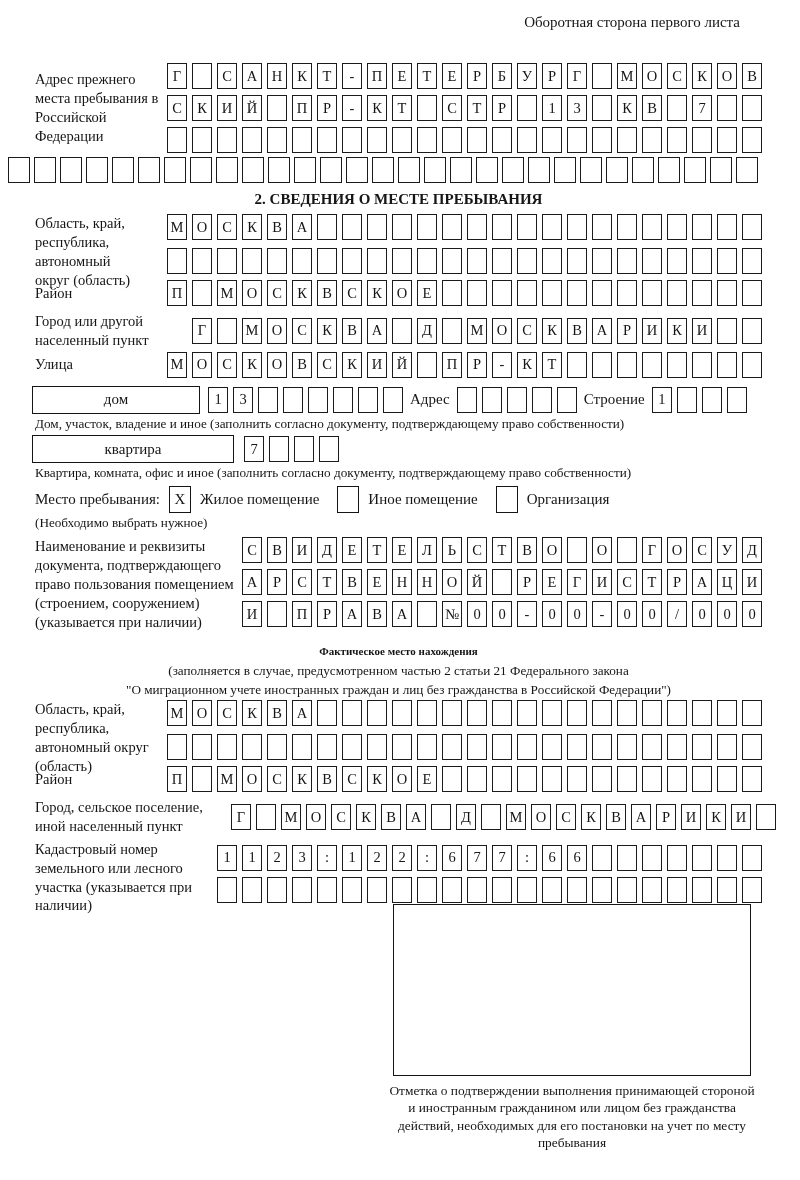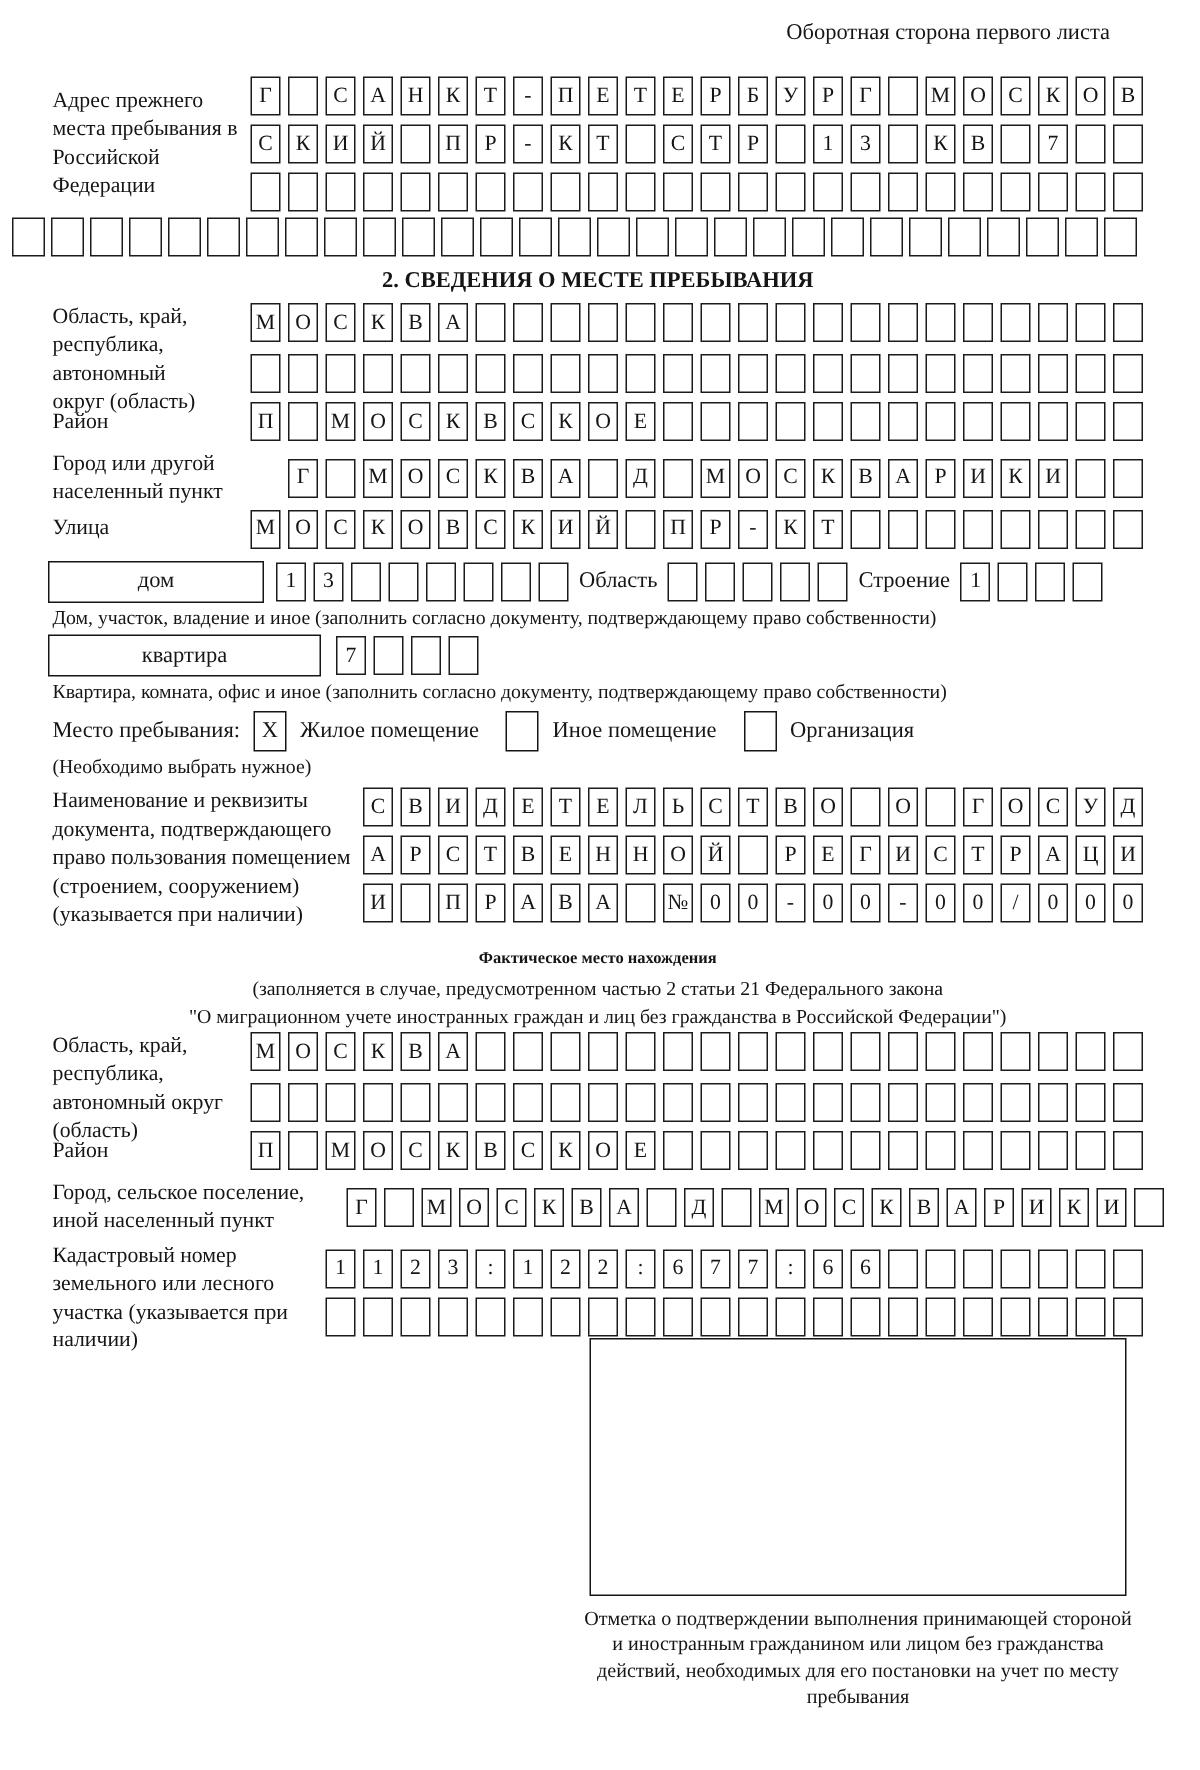--- a/index.html
+++ b/index.html
@@ -1,18 +1,18 @@
 <!DOCTYPE html>
 <html><head>
 <meta charset="utf-8">
 <style>
   html,body{margin:0;padding:0;background:#fff;}
   body{width:800px;height:1180px;overflow:hidden;font-family:"Liberation Serif",serif;color:#151515;}
   .sheet{box-sizing:border-box;width:800px;height:1180px;padding:14px 38px 0 35px;position:relative;}
-  .top-note{text-align:right;font-size:15px;padding-right:22px;margin-bottom:20px;}
+  .top-note{text-align:right;font-size:15px;padding-right:22px;margin-bottom:32px;}
   .field{display:flex;align-items:center;position:relative;}
   .label{font-size:14.5px;line-height:1.3;flex:none;}
   .label.abs{position:absolute;left:0;top:0;}
   .stack{margin-left:auto;display:flex;flex-direction:column;}
   .cellrow{display:flex;gap:5px;}
   .cell{box-sizing:border-box;flex:none;width:20px;height:26px;border:1.5px solid #1b1b1b;
         display:flex;align-items:center;justify-content:center;font-size:14.5px;background:#fff;}
   .fullrow{margin-left:-27px;margin-right:-10px;margin-top:4px;gap:4px;}
   .fullrow .cell{width:22px;}
   .note{font-size:13.2px;line-height:1.25;}
@@ -21,22 +21,22 @@
   .sub-title{font-size:11px;font-weight:bold;text-align:center;margin:14px 0 6px 0;}
   .gap2{margin-bottom:2px}.gap4{margin-bottom:4px}.gap6{margin-bottom:6px}.gap8{margin-bottom:8px}
   .h-region{height:60px;margin-bottom:6px;}
   .h-region .stack{gap:8px;}
   .h-doc{height:90px;margin-bottom:18px;}
   .h-doc .stack{gap:6px;}
   .h-cad{height:58px;}
   .h-cad .stack{gap:6px;}
   .unit-row{display:flex;align-items:center;margin-left:-3px;}
   .unit-box{box-sizing:border-box;border:1.6px solid #151515;height:28px;display:flex;align-items:center;justify-content:center;font-size:15px;flex:none;}
-  .unit-box.house{width:144px;margin-right:8px;}
-  .unit-box.flat{width:182px;margin-right:10px;}
+  .unit-box.house{width:168px;margin-right:8px;}
+  .unit-box.flat{width:202px;margin-right:10px;}
   .inline-lbl{font-size:15px;margin:0 7px;white-space:nowrap;}
   .place-row{display:flex;align-items:center;margin-top:3px;}
   .checkbox{box-sizing:border-box;width:22px;height:27px;border:1.6px solid #151515;display:flex;align-items:center;justify-content:center;font-size:15px;flex:none;}
   .place-row .opt-lbl{font-size:15px;margin:0 18px 0 9px;}
   .place-row .lead-lbl{font-size:15px;margin-right:9px;}
   .choose-note{width:420px;margin-top:2px;margin-bottom:6px;}
   .fact-note{text-align:center;margin-bottom:2px;}
   .stamp-wrap{width:372px;margin-left:auto;margin-right:4px;margin-top:6px;}
   .stamp-box{box-sizing:border-box;width:358px;height:172px;border:1.8px solid #151515;margin:0 auto;}
   .stamp-caption{margin-top:6px;font-size:13.4px;line-height:1.3;text-align:center;}
@@ -323,21 +323,21 @@
     <div class="cellrow">
         <span class="cell">1</span>
         <span class="cell">3</span>
         <span class="cell"></span>
         <span class="cell"></span>
         <span class="cell"></span>
         <span class="cell"></span>
         <span class="cell"></span>
         <span class="cell"></span>
       </div>
-    <div class="inline-lbl">Область</div>
+    <div class="inline-lbl">Адрес</div>
     <div class="cellrow">
         <span class="cell"></span>
         <span class="cell"></span>
         <span class="cell"></span>
         <span class="cell"></span>
         <span class="cell"></span>
       </div>
     <div class="inline-lbl">Строение</div>
     <div class="cellrow">
         <span class="cell">1</span>

